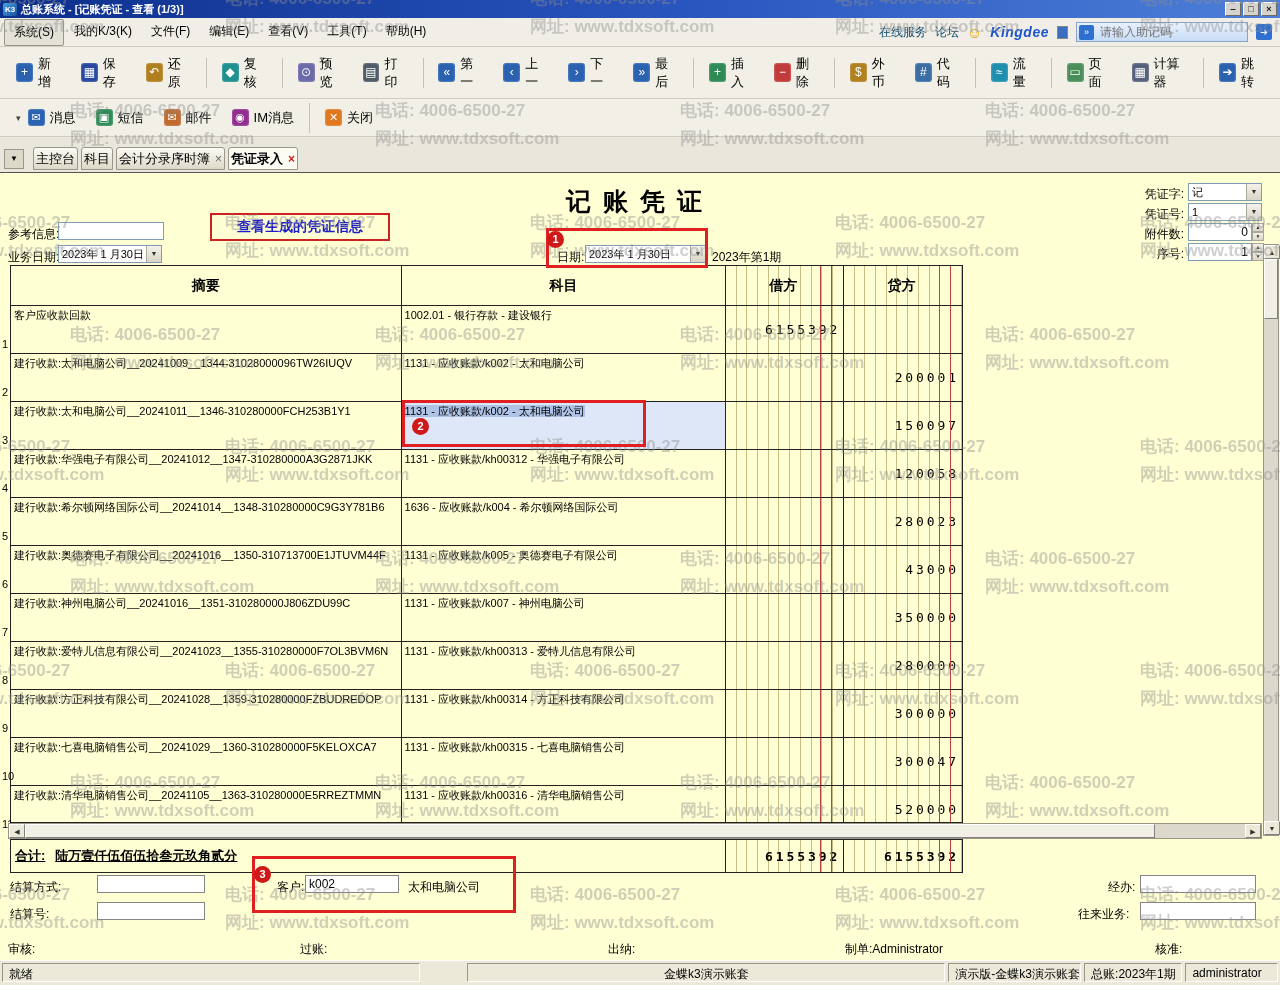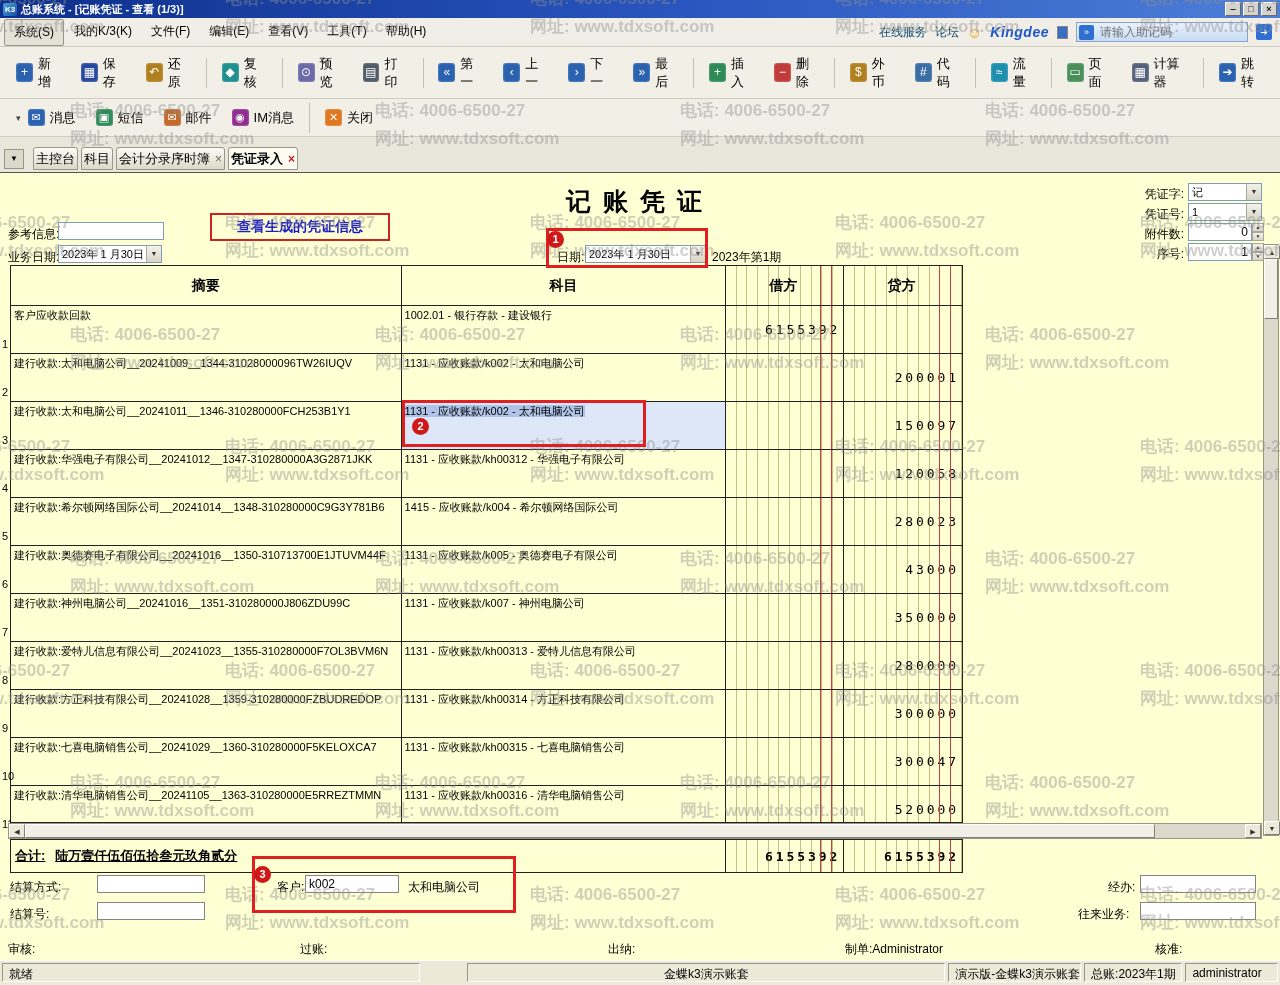--- a/index.html
+++ b/index.html
@@ -371,21 +371,21 @@
             <div class="cell amt cre">150097</div>
           </div>
           <div class="vrow">
             <div class="cell sum">建行收款:华强电子有限公司__20241012__1347-310280000A3G2871JKK</div>
             <div class="cell acc">1131 - 应收账款/kh00312 - 华强电子有限公司</div>
             <div class="cell amt deb"></div>
             <div class="cell amt cre">120058</div>
           </div>
           <div class="vrow">
             <div class="cell sum">建行收款:希尔顿网络国际公司__20241014__1348-310280000C9G3Y781B6</div>
-            <div class="cell acc">1415 - 应收账款/k004 - 希尔顿网络国际公司</div>
+            <div class="cell acc">1636 - 应收账款/k004 - 希尔顿网络国际公司</div>
             <div class="cell amt deb"></div>
             <div class="cell amt cre">280023</div>
           </div>
           <div class="vrow">
             <div class="cell sum">建行收款:奥德赛电子有限公司__20241016__1350-310713700E1JTUVM44F</div>
             <div class="cell acc">1131 - 应收账款/k005 - 奥德赛电子有限公司</div>
             <div class="cell amt deb"></div>
             <div class="cell amt cre">43000</div>
           </div>
           <div class="vrow">

